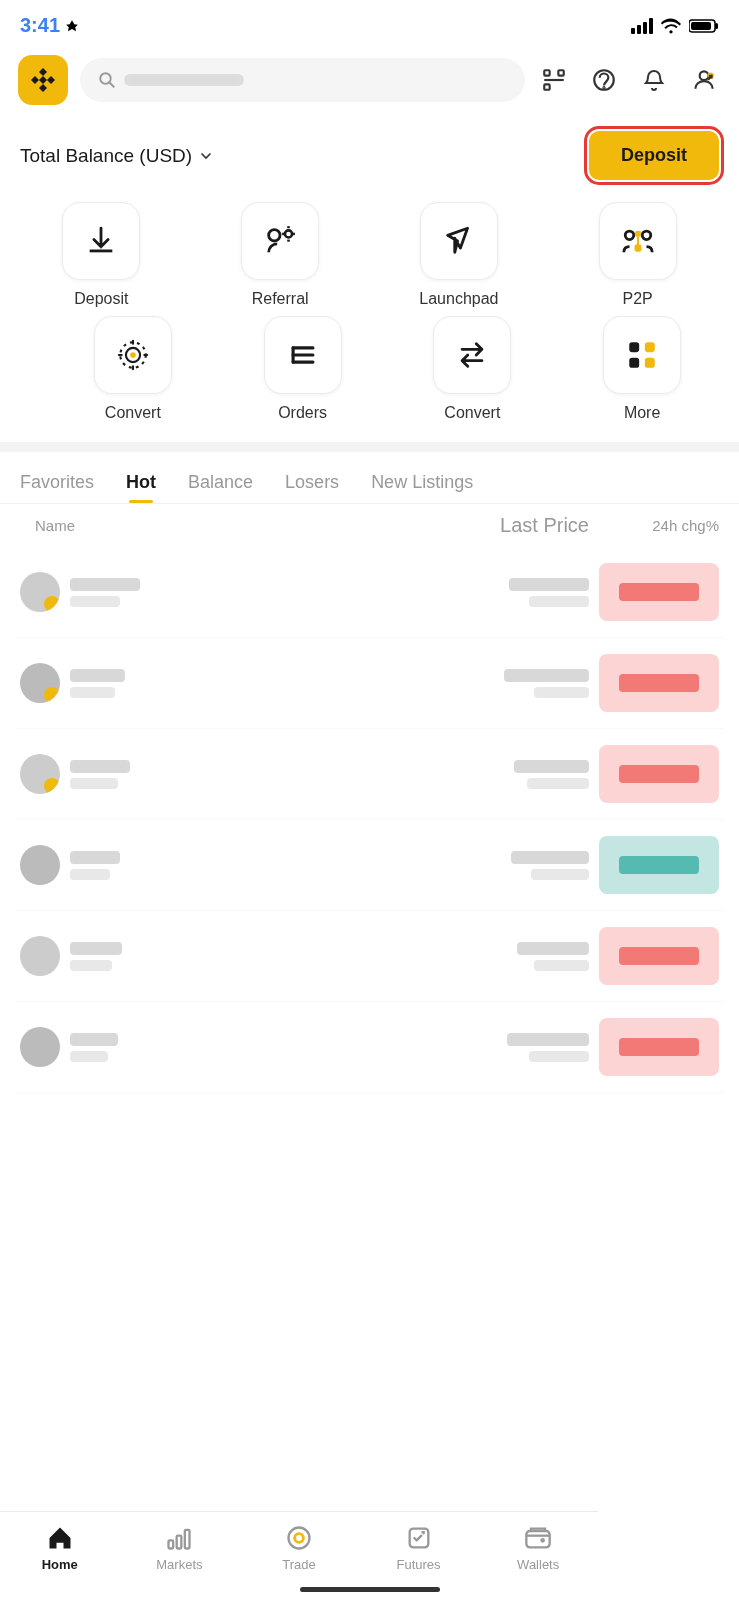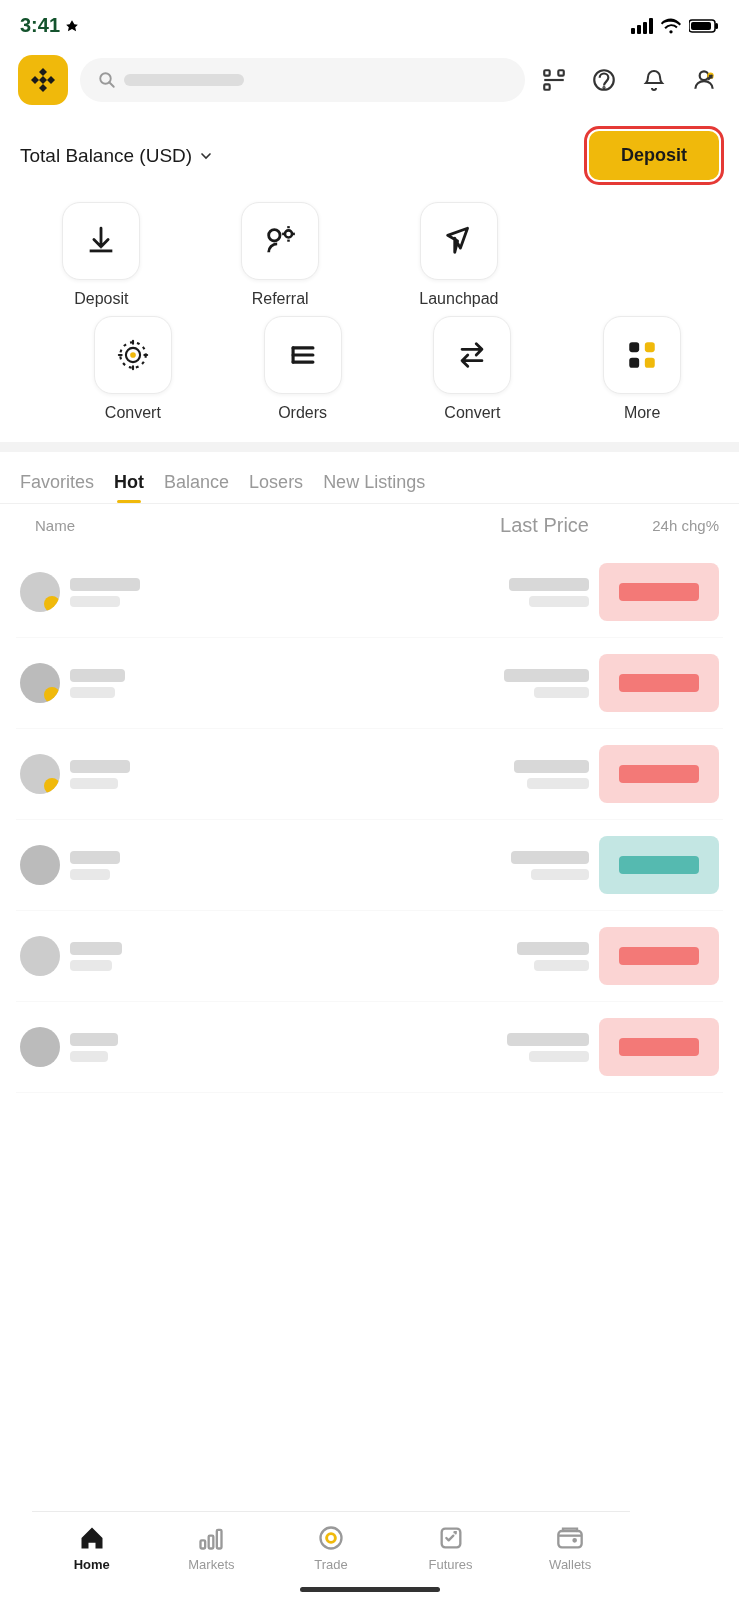--- a/index.html
+++ b/index.html
@@ -16,21 +16,21 @@
     .status-bar {
       display: flex;
       justify-content: space-between;
       align-items: center;
       padding: 14px 20px 8px;
       background: #fff;
     }
     .status-time {
       font-size: 20px;
       font-weight: 700;
-      color: #14532d;
+      color: #3b82f6;
       display: flex;
       align-items: center;
       gap: 5px;
     }
     .status-icons {
       display: flex;
       align-items: center;
       gap: 8px;
     }
 
@@ -144,21 +144,21 @@
     
     .divider {
       height: 10px;
       background: #f3f3f3;
     }
 
     
     .market-tabs {
       display: flex;
       padding: 0 16px;
-      gap: 12px;
+      gap: 24px;
       overflow-x: hidden;
       border-bottom: 1px solid #f0f0f0;
       margin-top: 6px;
     }
     .tab-item {
       padding: 14px 4px 10px;
       font-size: 18px;
       color: #999;
       cursor: pointer;
       white-space: nowrap;
@@ -298,21 +298,20 @@
       position: fixed;
       bottom: 0;
       left: 0;
       width: 598px;
       background: #fff;
       border-top: 1px solid #ebebeb;
       display: flex;
       justify-content: space-around;
       align-items: center;
       padding: 12px 0 28px;
-      margin-left: 32px;
     }
     .nav-item {
       display: flex;
       flex-direction: column;
       align-items: center;
       gap: 5px;
       cursor: pointer;
       min-width: 80px;
     }
     .nav-label {
@@ -470,20 +469,34 @@
 
   <div class="action-item">
     <div class="action-icon-box">
       <svg width="34" height="34" viewBox="0 0 24 24" fill="none">
         <path d="M9 20l2-8-7-4 14-5-5 14-4-7z" stroke="#1a1a1a" stroke-width="2" stroke-linejoin="round" fill="none"></path>
       </svg>
     </div>
     <span class="action-label">Launchpad</span>
   </div>
 
+  <div class="action-item">
+    <div class="action-icon-box">
+      <svg width="34" height="34" viewBox="0 0 24 24" fill="none">
+        <circle cx="6" cy="8" r="3" stroke="#1a1a1a" stroke-width="2"></circle>
+        <circle cx="18" cy="8" r="3" stroke="#1a1a1a" stroke-width="2"></circle>
+        <path d="M2 20c0-2.8 1.8-4 4-4" stroke="#1a1a1a" stroke-width="2"></path>
+        <path d="M22 20c0-2.8-1.8-4-4-4" stroke="#1a1a1a" stroke-width="2"></path>
+        <rect x="10" y="5" width="4" height="4" rx="1" fill="#F0B90B"></rect>
+        <rect x="10" y="15" width="4" height="4" rx="1" fill="#F0B90B" stroke="#F0B90B"></rect>
+        <line x1="12" y1="9" x2="12" y2="15" stroke="#F0B90B" stroke-width="1.5"></line>
+      </svg>
+    </div>
+    <span class="action-label">P2P</span>
+  </div>
 </div>
 
 <div class="action-grid" style="padding-top: 4px; margin-left: 36px;">
 
   <div class="action-item">
     <div class="action-icon-box">
       <svg width="34" height="34" viewBox="0 0 24 24" fill="none">
         <circle cx="12" cy="12" r="5" stroke="#1a1a1a" stroke-width="1.5" fill="none"></circle>
         <circle cx="12" cy="12" r="2" fill="#F0B90B"></circle>
         <path d="M12 4V2M12 22v-2M4 12H2M22 12h-2" stroke="#1a1a1a" stroke-width="1.5" stroke-linecap="round"></path>

